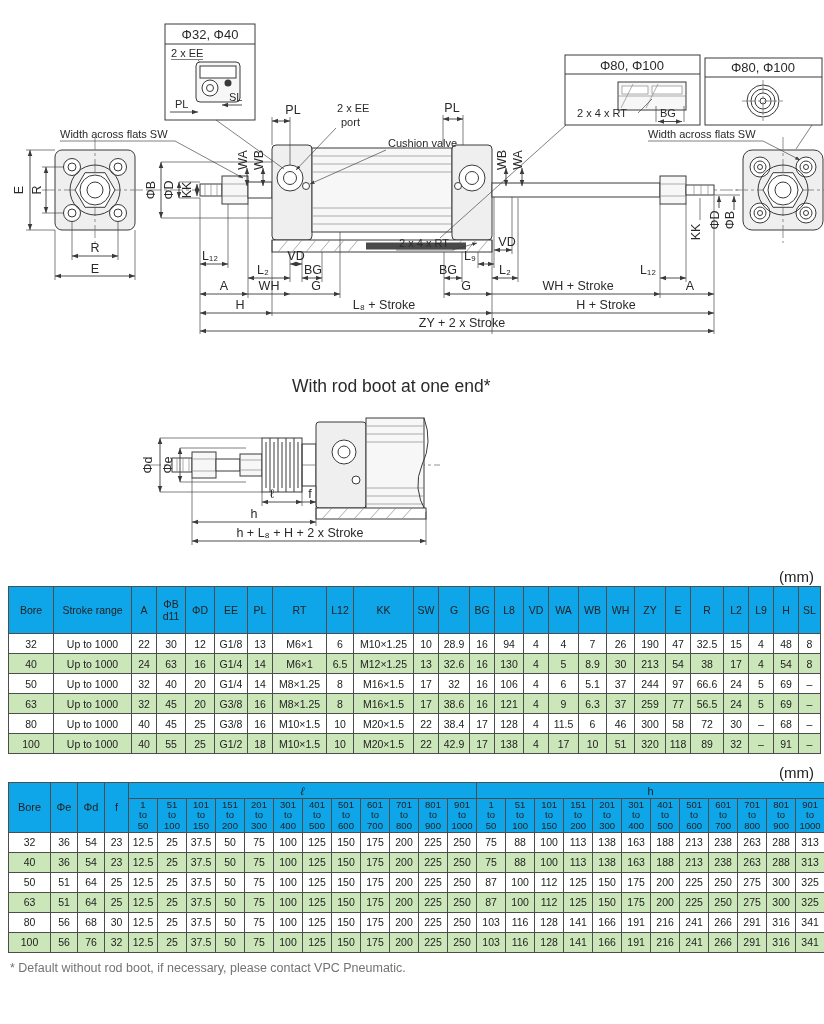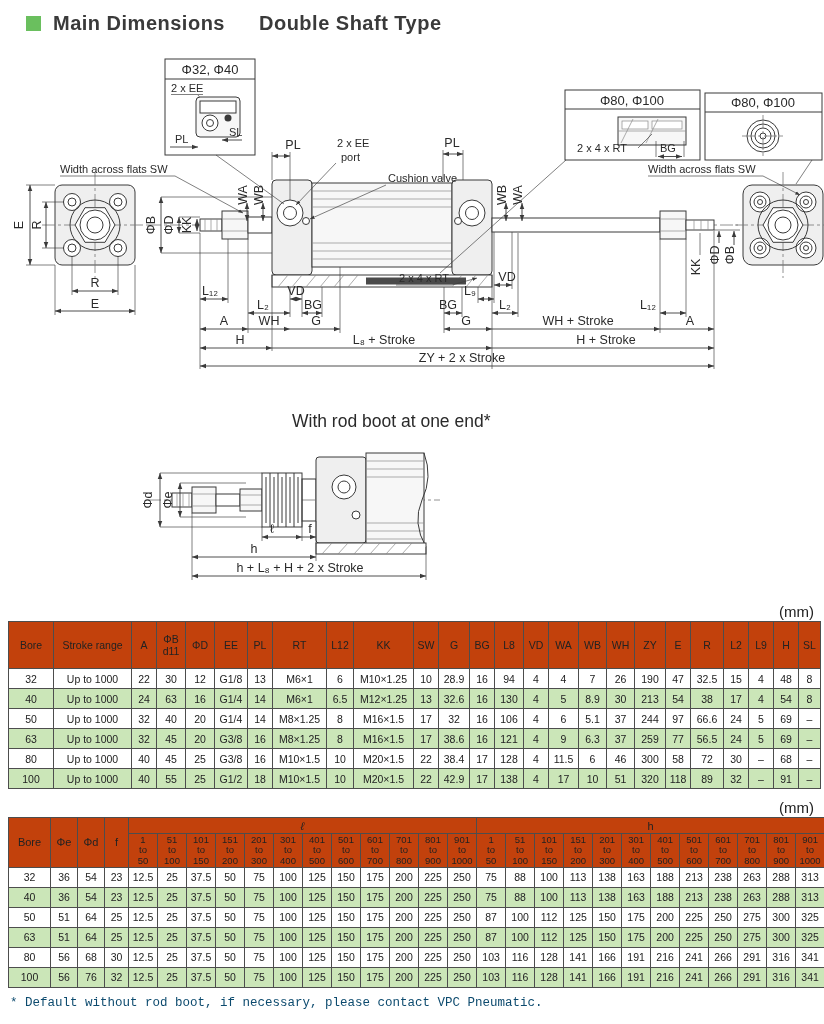--- a/index.html
+++ b/index.html
@@ -20,39 +20,34 @@
   .ext{stroke:#3a3a3a;stroke-width:.65;fill:none;}
   .cl{stroke:#777;stroke-width:.8;fill:none;stroke-dasharray:13 3 3 3;}
   .fillA{fill:#efefef;}
   .fillB{fill:#f7f7f7;}
   .fillW{fill:#fff;}
   .tblwrap{margin:0 8px;}
   .unit{ text-align:right;font-size:15px;color:#222;margin:2px 2px 1px 0;}
   table{border-collapse:collapse;width:808px;table-layout:fixed;}
   th,td{border:1px solid #4d4d4d;text-align:center;font-size:10.5px;padding:1px 0;white-space:pre-line;color:#222;overflow:hidden;}
   table{border:1.5px solid #333;}
-  thead th{background:#c2410c;font-weight:normal;}
+  thead th{background:#0ea5e9;font-weight:normal;}
   #tbl1 thead th{height:44px;}
   #tbl2 thead tr.gr th{height:13px;font-size:11px;}
   #tbl2 thead tr.rng th{font-size:9.5px;line-height:1.08;padding:1px 0;}
   #tbl2 thead th.ital{font-style:italic;font-size:12px;}
   tbody td{height:17px;background:#fff;}
   tbody tr.alt td{background:#cbe6b8;}
-  .footnote{font-size:12.5px;margin:8px 4px 10px 10px;color:#0c4a6e;font-family:Liberation Mono, monospace;}
+  .footnote{font-size:12.5px;margin:8px 4px 10px 10px;color:#737373;}
 </style>
 </head>
 <body>
 
 <div class="page">
 
-  <div class="hdr">
-    <span class="bullet"></span>
-    <span class="t-main">Main Dimensions</span>
-    <span class="t-sub">Double Shaft Type</span>
-  </div>
 
   <svg width="824" height="360" viewBox="0 0 824 360">
     <defs>
       <marker id="a" viewBox="0 0 10 10" refX="9" refY="5" markerWidth="8" markerHeight="8" orient="auto-start-reverse">
         <path d="M0,1.6 L9,5 L0,8.4 z" fill="#3a3a3a"></path>
       </marker>
     </defs>
 
     <line class="cl" x1="148" y1="190" x2="738" y2="190"></line>
 

